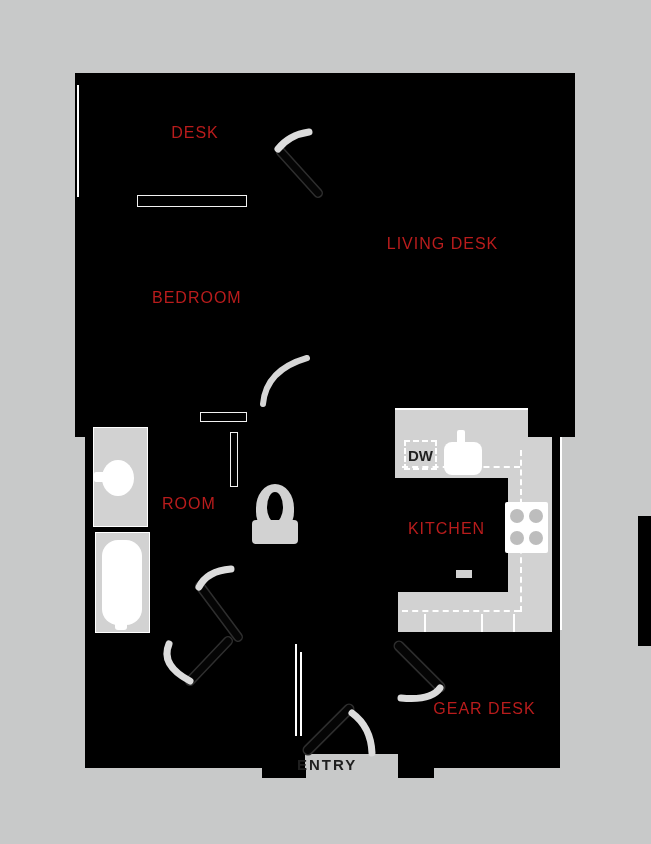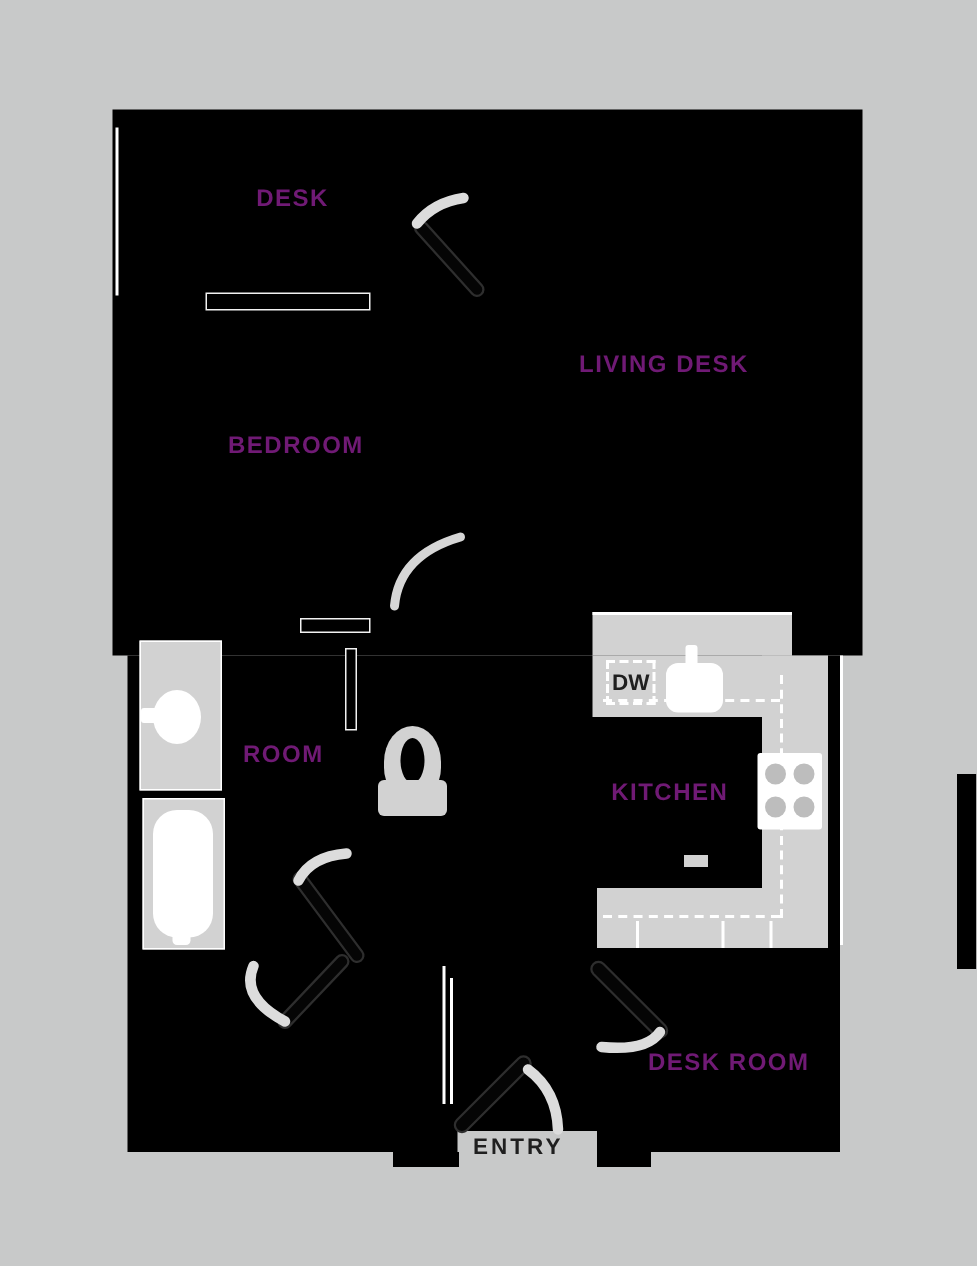--- a/index.html
+++ b/index.html
@@ -2,23 +2,23 @@
 <html><head>
 <meta charset="utf-8">
 <style>
   html,body{margin:0;padding:0;background:#c8c9c9;}
   #canvas{position:relative;width:651px;height:844px;background:#c8c9c9;overflow:hidden;
           font-family:"Liberation Sans", sans-serif;}
   .abs{position:absolute;}
   .black{background:#000;}
   .gray{background:#d2d2d2;}
   .wallseg{background:#000;border:1px solid #f2f2f2;box-sizing:border-box;}
-  .room-label{position:absolute;color:#701a75;font-weight:700;font-size:16px;line-height:18px;
+  .room-label{position:absolute;color:#b91c1c;font-weight:400;font-size:16px;line-height:18px;
               letter-spacing:1px;text-align:center;white-space:nowrap;}
-  .dark-label{position:absolute;color:#1f1f1f;font-weight:700;text-align:center;}
+  .dark-label{position:absolute;color:#1f1f1f;font-weight:700;}
   .dashed{position:absolute;}
   .h-dash{border-top:2px dashed #fff;}
   .v-dash{border-left:2px dashed #fff;}
   .whiteline{position:absolute;background:#fff;}
   svg.overlay{position:absolute;left:0;top:0;z-index:6;}
   .lvl1{z-index:1}.lvl2{z-index:2}.lvl3{z-index:3}.lvl7{z-index:7}
 </style>
 </head>
 <body>
 
@@ -105,17 +105,17 @@
       <path d="M440,688 Q431,701 401,698" stroke="#dcdcdc" stroke-width="7"></path>
       <path d="M352,713 Q371,727 372,753" stroke="#dcdcdc" stroke-width="7"></path>
     </g>
   </svg>
 
   <div class="room-label lvl7" style="left:167px;top:124px;width:56px;">DESK</div>
   <div class="room-label lvl7" style="left:386px;top:235px;width:113px;">LIVING DESK</div>
   <div class="room-label lvl7" style="left:152px;top:289px;width:89px;">BEDROOM</div>
   <div class="room-label lvl7" style="left:162px;top:495px;width:50px;">ROOM</div>
   <div class="room-label lvl7" style="left:406px;top:520px;width:81px;">KITCHEN</div>
-  <div class="room-label lvl7" style="left:432px;top:700px;width:105px;">DESK ROOM</div>
+  <div class="room-label lvl7" style="left:432px;top:700px;width:105px;">GEAR DESK</div>
 
   <div class="dark-label lvl7" style="left:297px;top:756px;width:97px;font-size:15px;letter-spacing:2px;">ENTRY</div>
 
 </div>
 
 </body></html>

